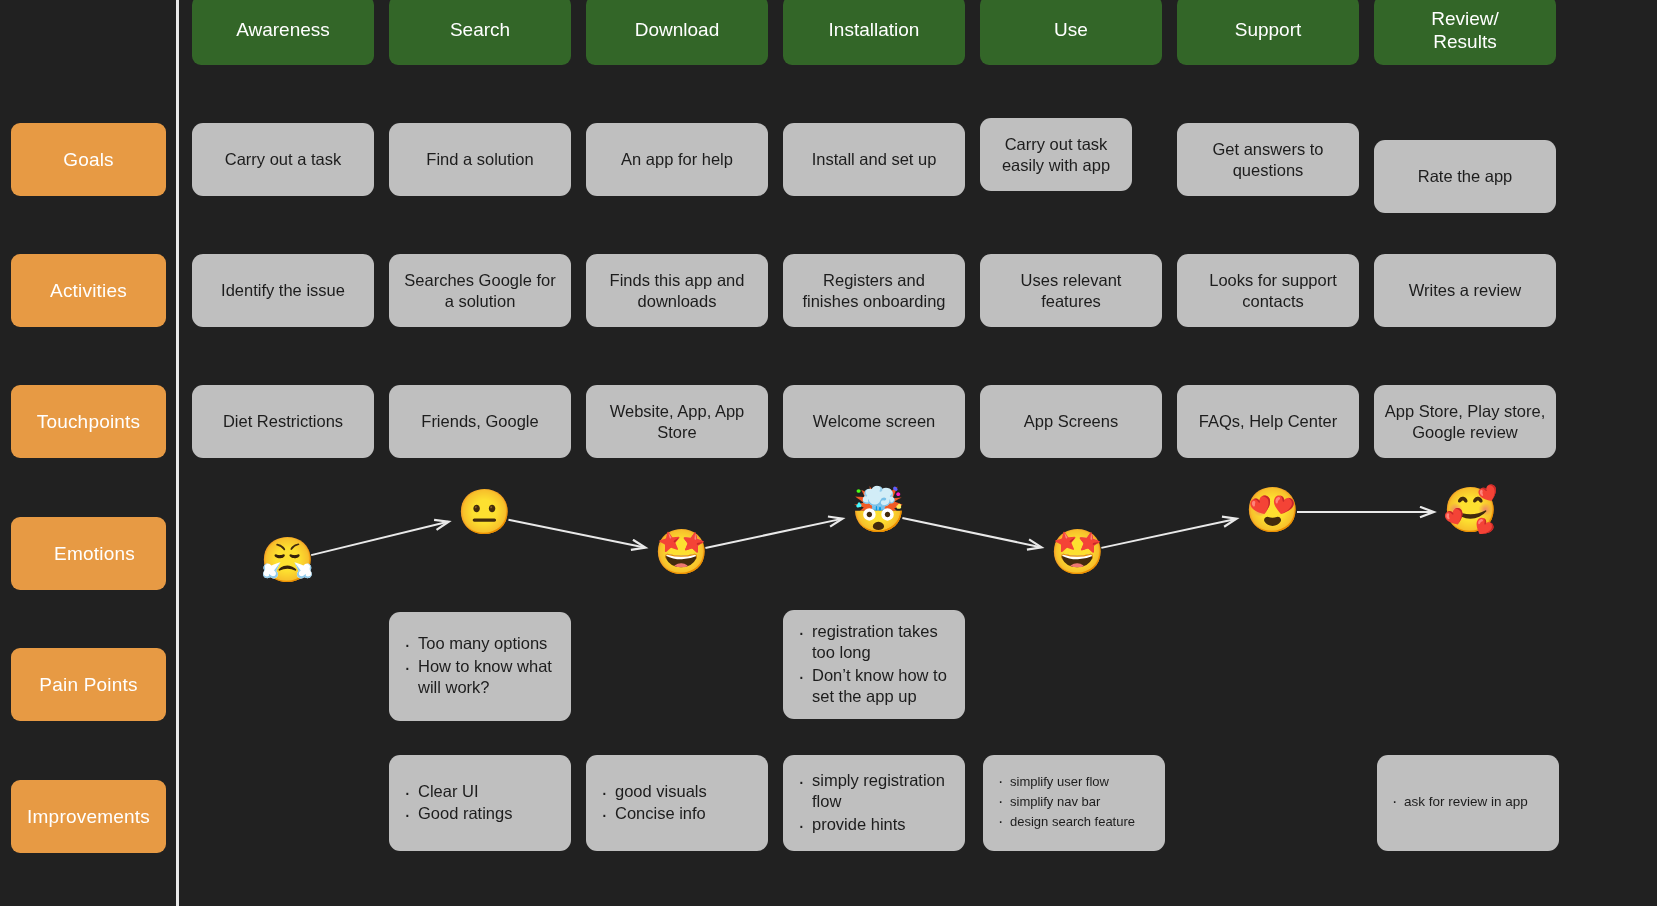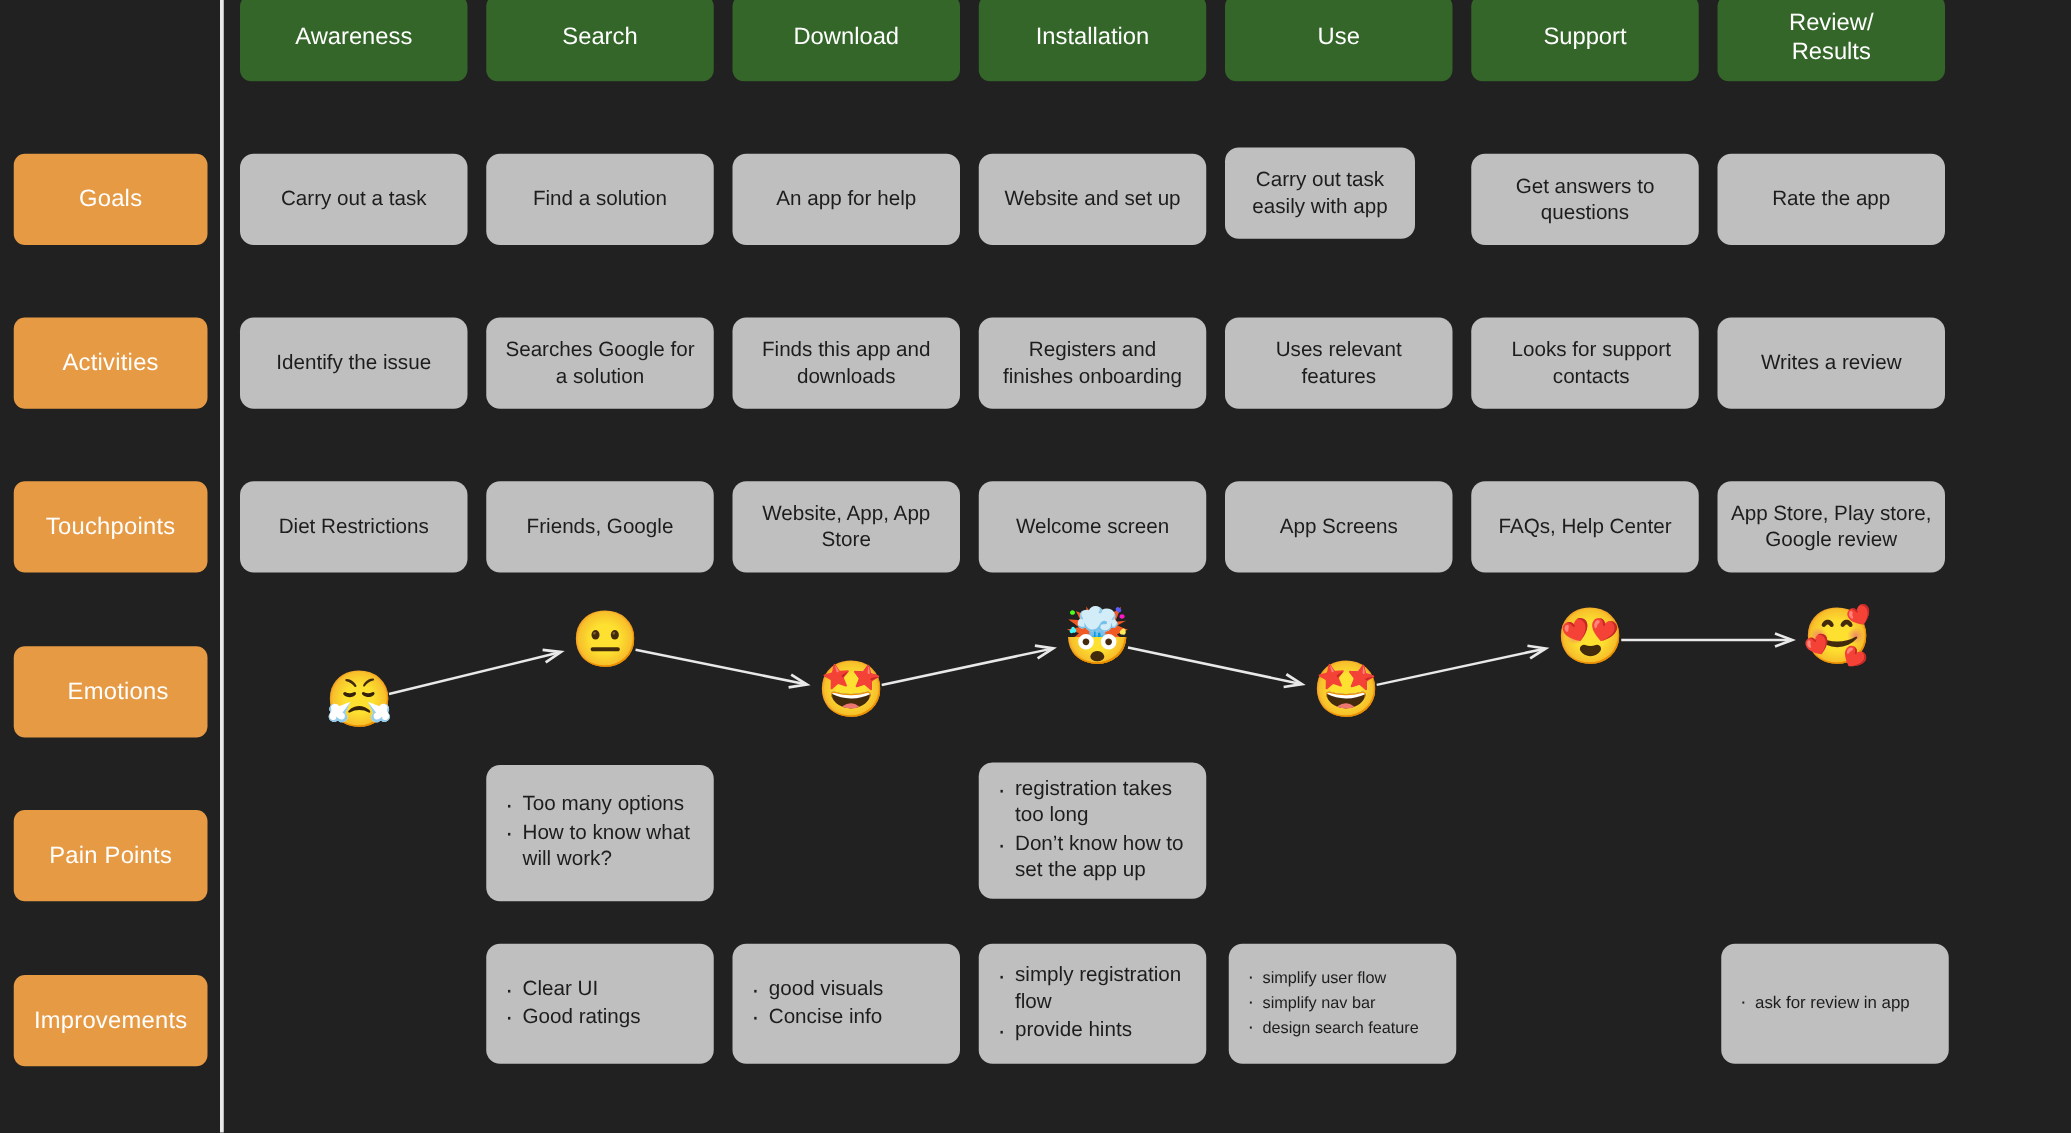--- a/index.html
+++ b/index.html
@@ -169,24 +169,24 @@
       <div class="stage-chip" style="left: 980px; width: 182px; top: -4px; height: 69px; white-space: pre-line;">Use</div>
       <div class="stage-chip" style="left: 1177px; width: 182px; top: -4px; height: 69px; white-space: pre-line;">Support</div>
       <div class="stage-chip" style="left: 1374px; width: 182px; top: -4px; height: 69px; white-space: pre-line;">Review/
 Results</div>
     </div>
 
   <div id="goals-row">
       <div class="card" style="left: 192px; width: 182px; top: 123px; height: 73px;">Carry out a task</div>
       <div class="card" style="left: 389px; width: 182px; top: 123px; height: 73px;">Find a solution</div>
       <div class="card" style="left: 586px; width: 182px; top: 123px; height: 73px;">An app for help</div>
-      <div class="card" style="left: 783px; width: 182px; top: 123px; height: 73px;">Website and set up</div>
+      <div class="card" style="left: 783px; width: 182px; top: 123px; height: 73px;">Install and set up</div>
       <div class="card" style="left: 980px; width: 152px; top: 118px; height: 73px;">Carry out task easily with app</div>
       <div class="card" style="left: 1177px; width: 182px; top: 123px; height: 73px;">Get answers to questions</div>
-      <div class="card" style="left: 1374px; width: 182px; top: 123px; height: 73px;">Rate the app</div>
+      <div class="card" style="left: 1374px; width: 182px; top: 140px; height: 73px;">Rate the app</div>
     </div>
 
   <div id="activities-row">
       <div class="card" style="left: 192px; width: 182px; top: 254px; height: 73px;">Identify the issue</div>
       <div class="card" style="left: 389px; width: 182px; top: 254px; height: 73px;">Searches Google for a solution</div>
       <div class="card" style="left: 586px; width: 182px; top: 254px; height: 73px;">Finds this app and downloads</div>
       <div class="card" style="left: 783px; width: 182px; top: 254px; height: 73px;">Registers and finishes onboarding</div>
       <div class="card" style="left: 980px; width: 182px; top: 254px; height: 73px;">Uses relevant features</div>
       <div class="card" style="left: 1177px; width: 182px; top: 254px; height: 73px; padding-left: 20px;">Looks for support contacts</div>
       <div class="card" style="left: 1374px; width: 182px; top: 254px; height: 73px;">Writes a review</div>

